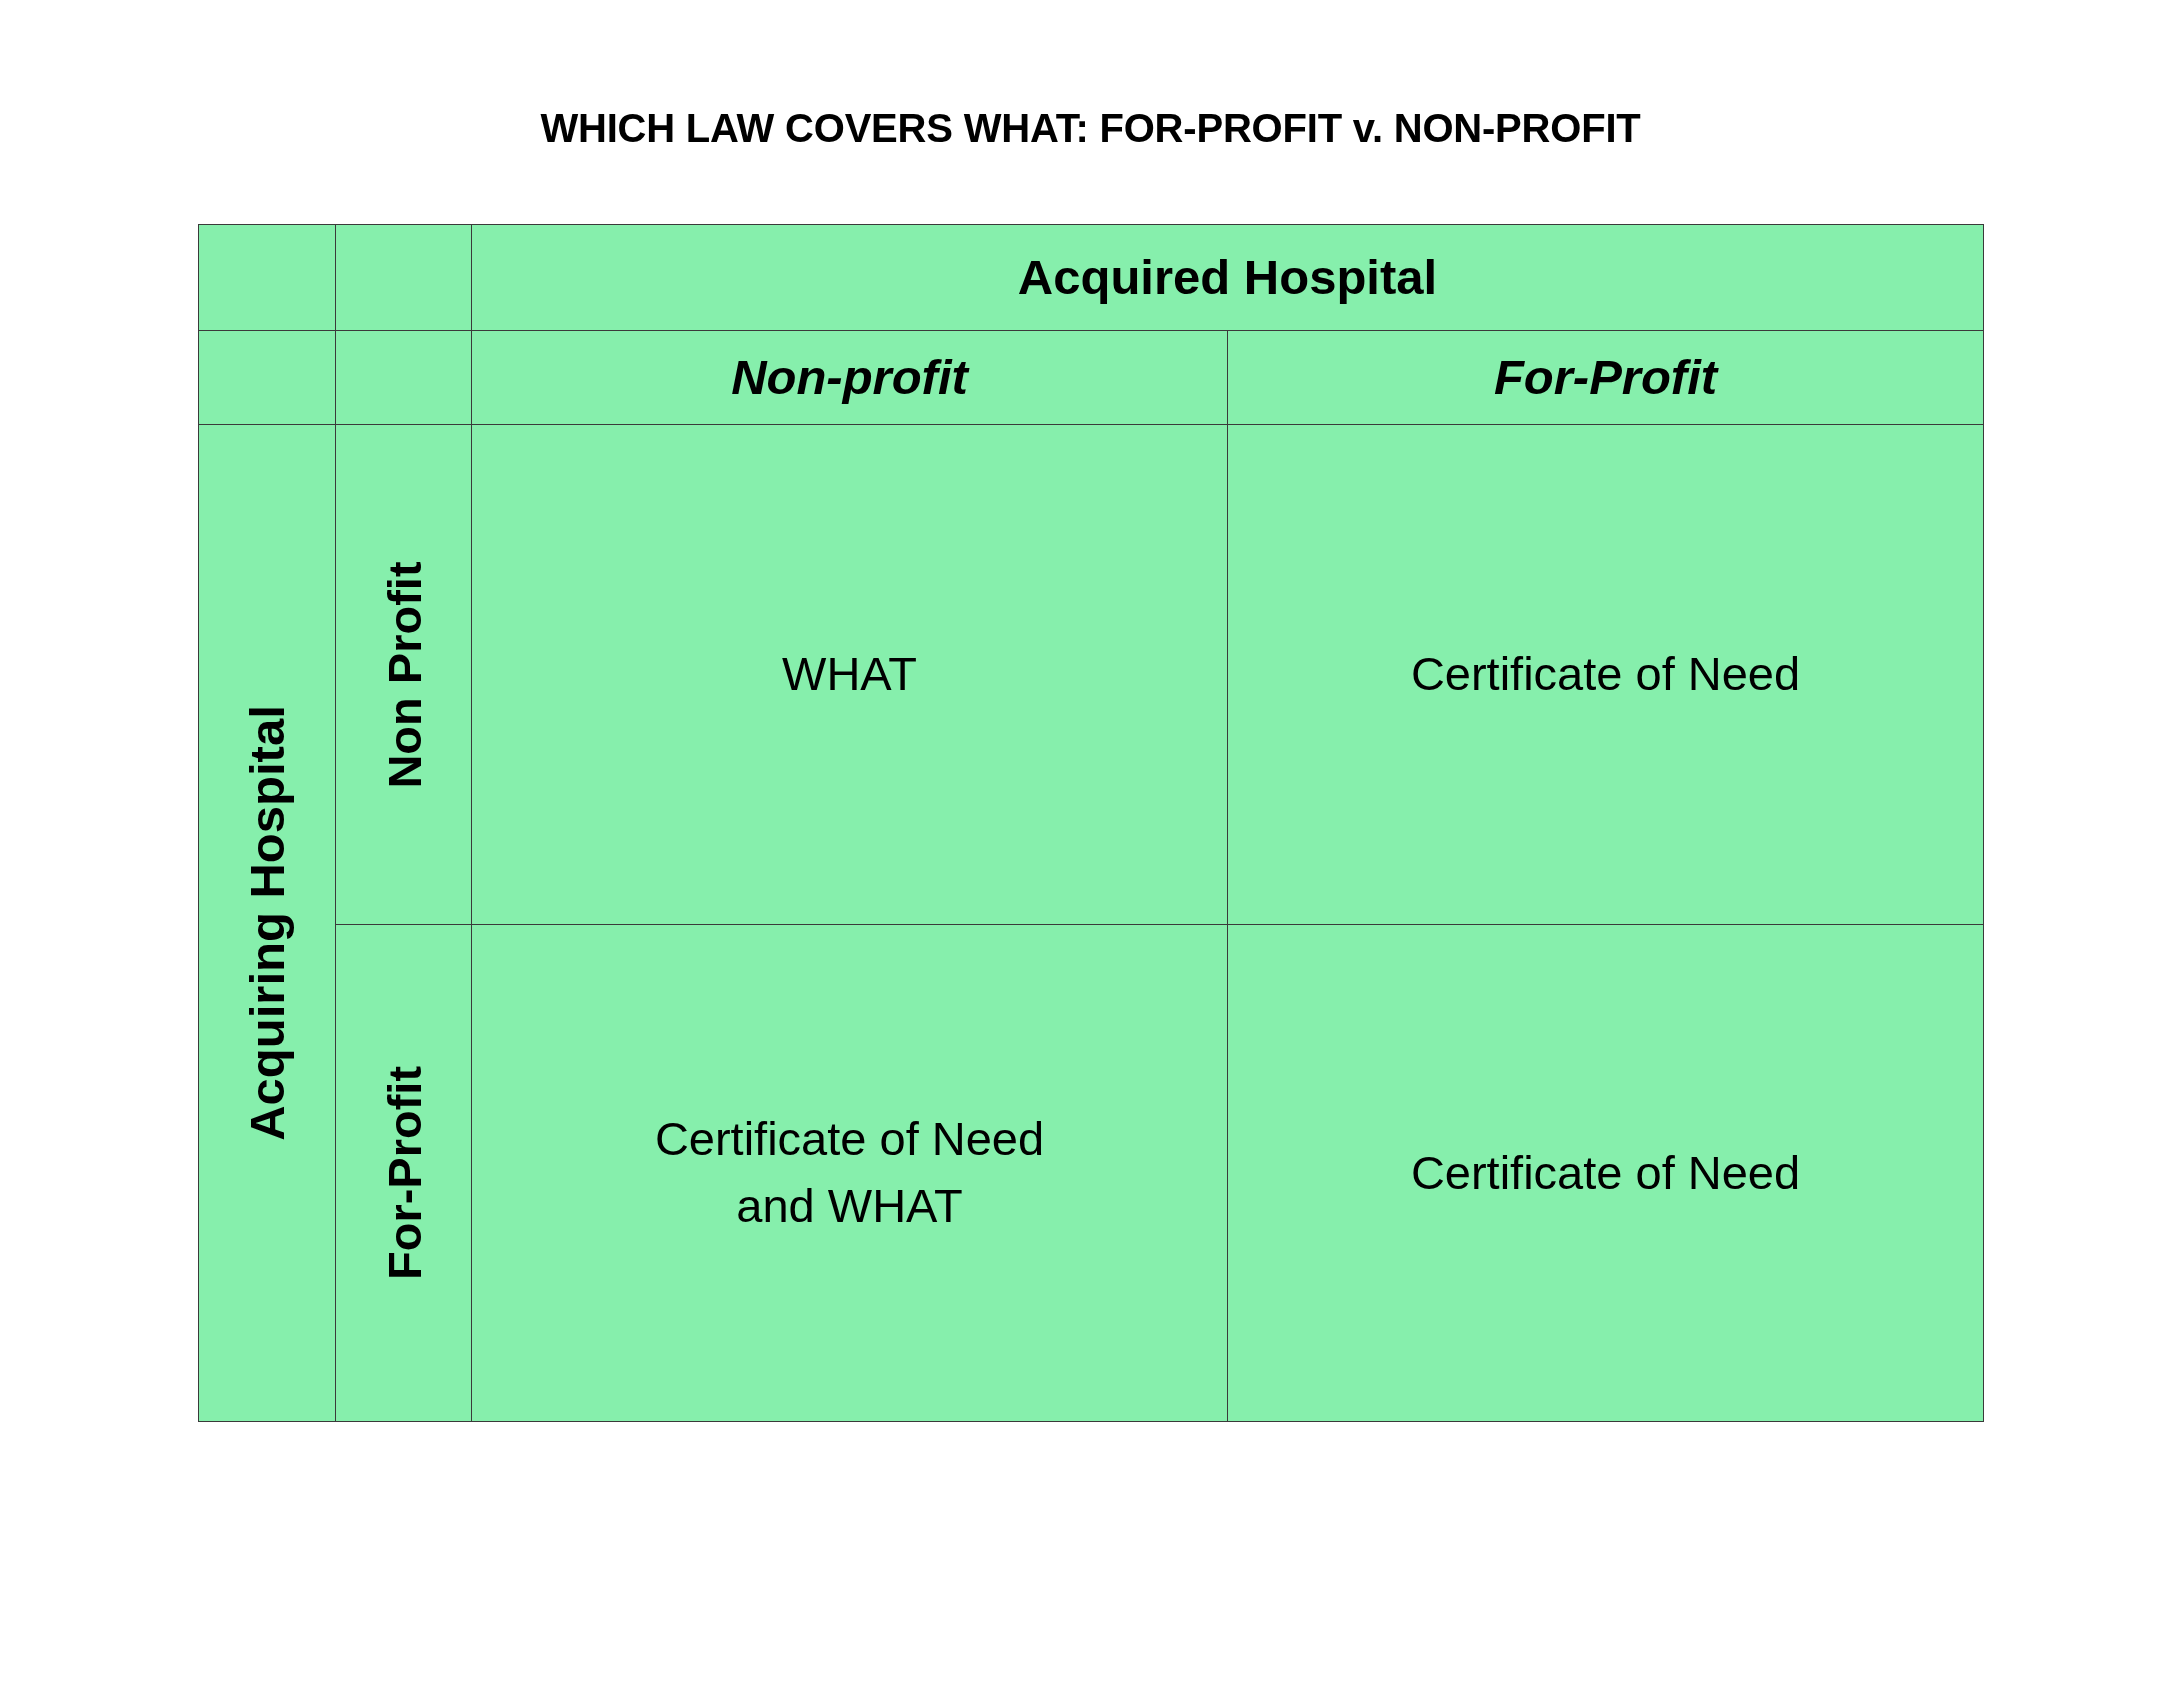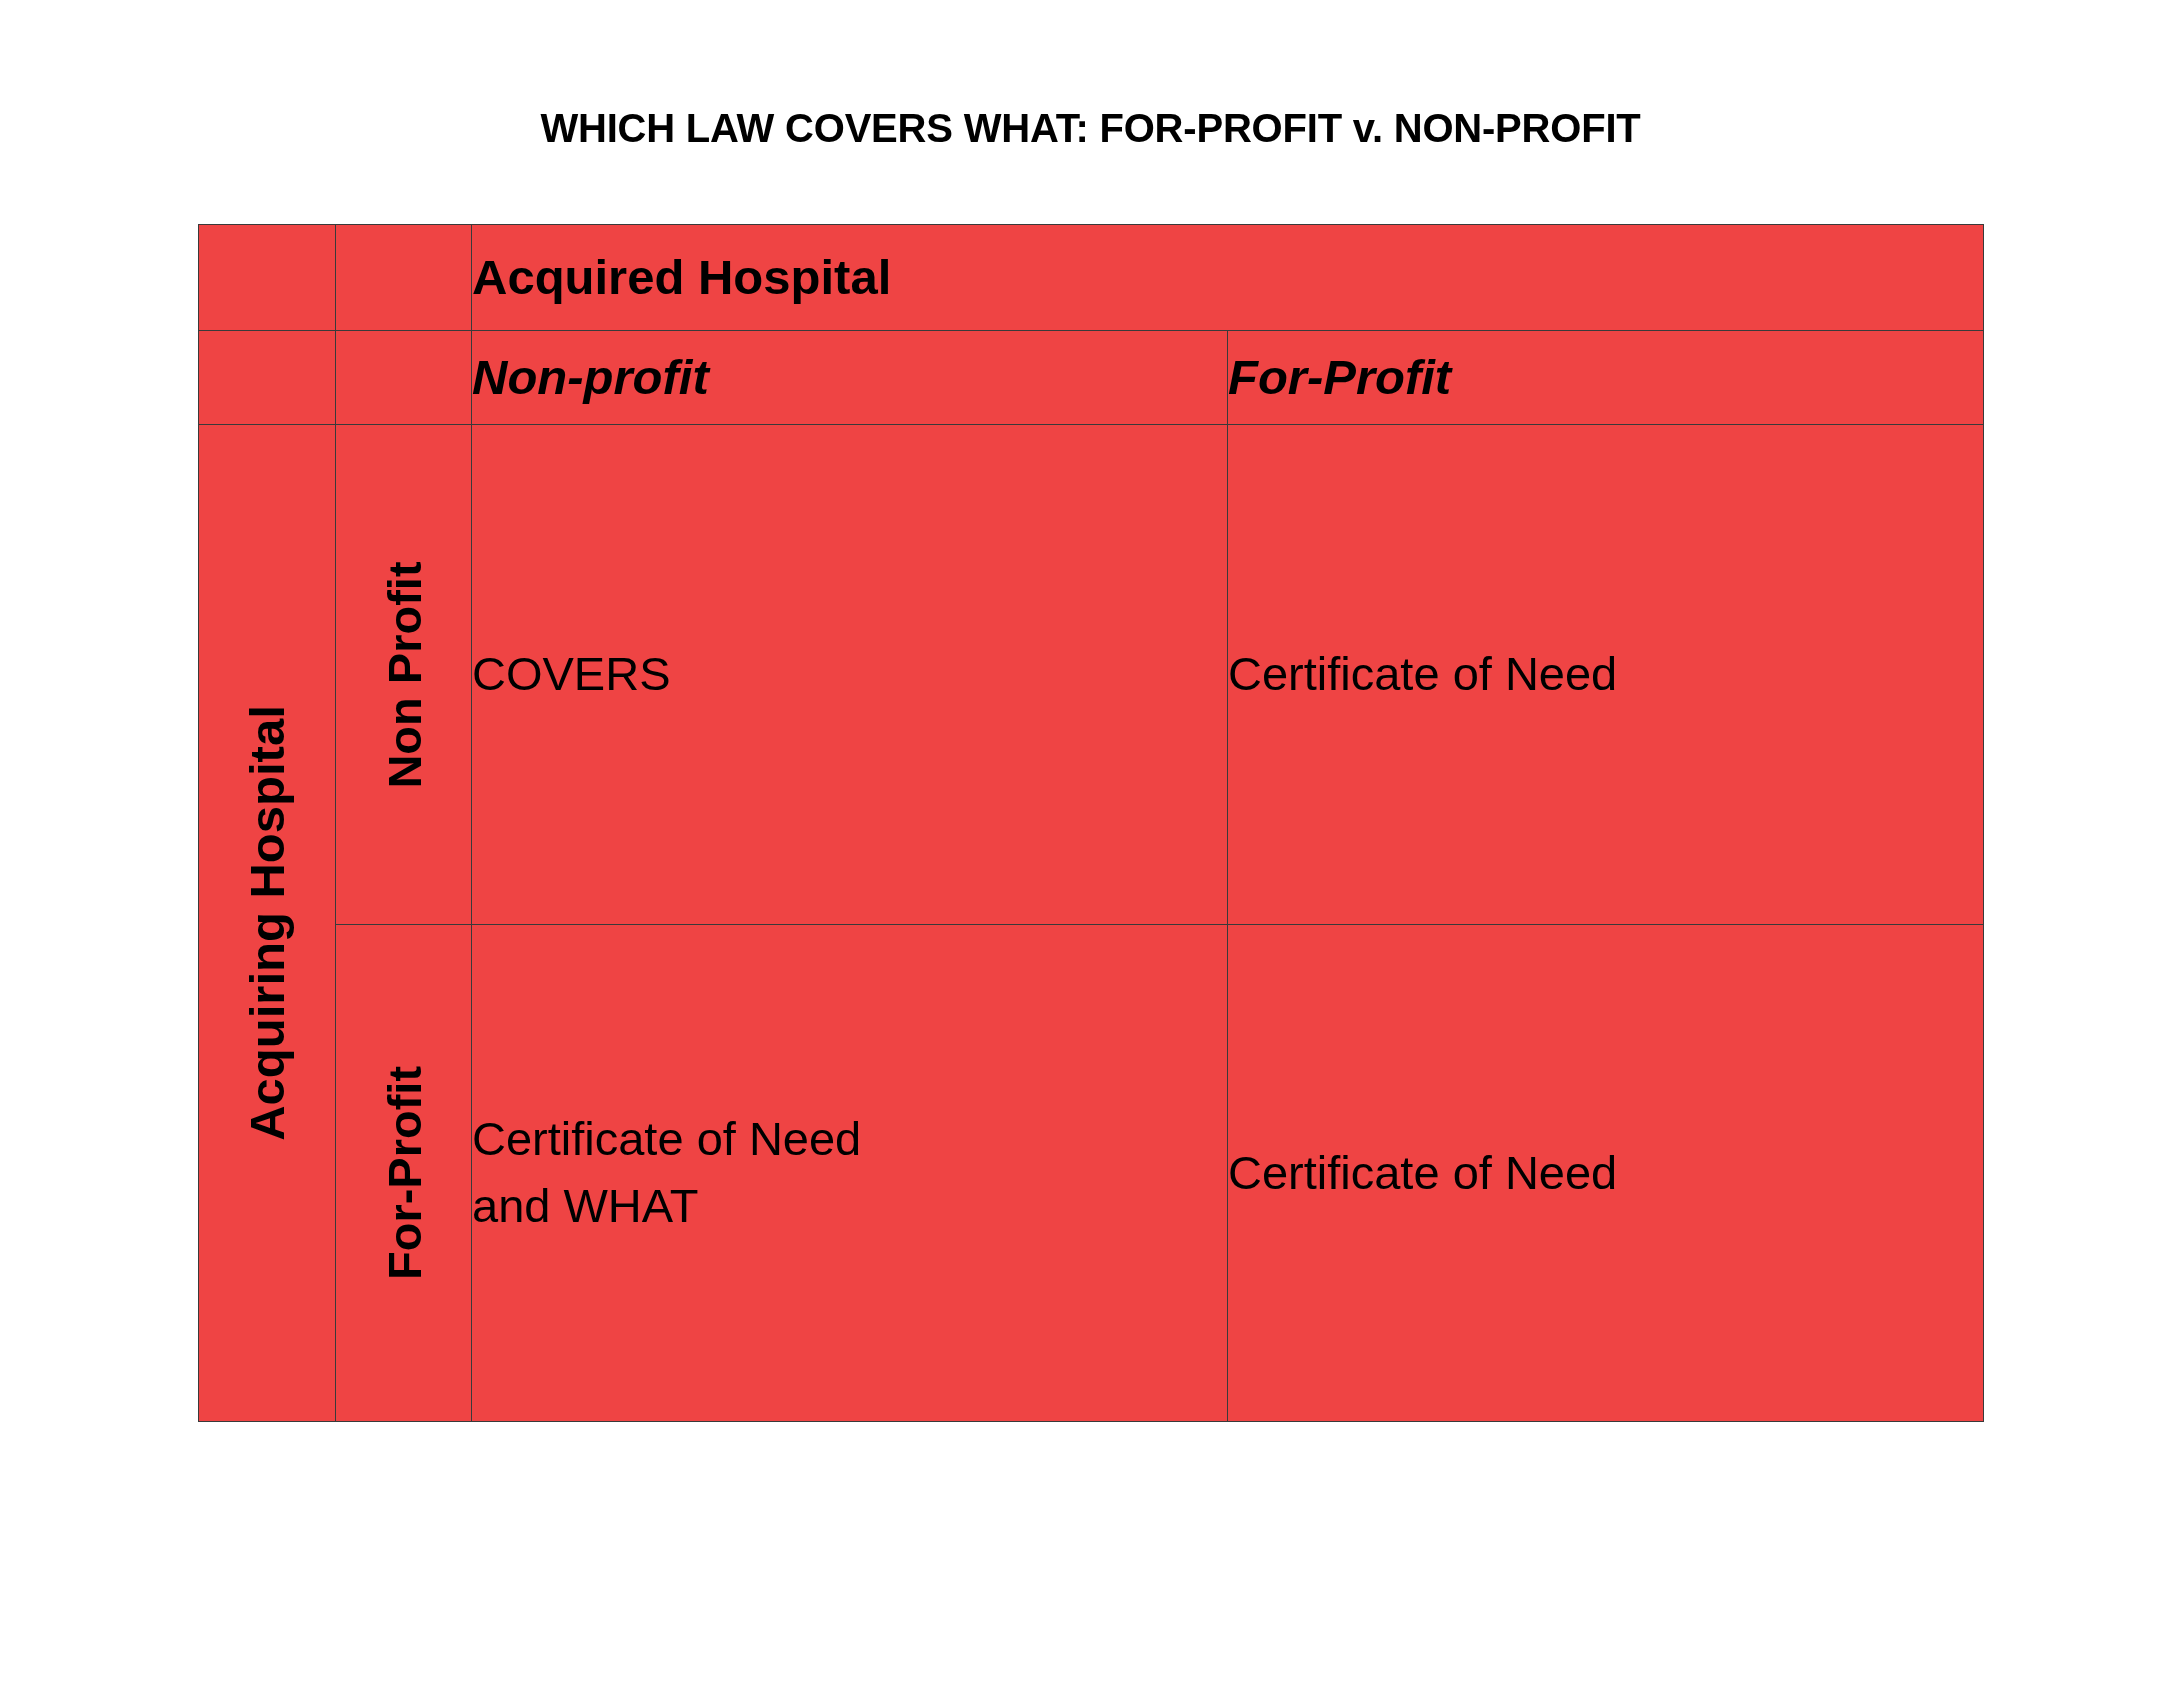--- a/index.html
+++ b/index.html
@@ -50,22 +50,22 @@
     width: 1785px;
     height: 1197px;
     border-collapse: collapse;
     table-layout: fixed;
   }
 
   table.matrix td {
     border: 1.7px solid #3a3a3a;
     padding: 0;
     vertical-align: middle;
-    text-align: left;
-    background: #ef4444;
+    text-align: center;
+    background: #86efac;
   }
 
   
   col.c-outer  { width: 137px; }
   col.c-inner  { width: 136px; }
   col.c-np     { width: 756px; }
   col.c-fp     { width: 756px; }
 
   
   tr.r-super  { height: 106px; }
@@ -135,21 +135,21 @@
         </tr>
 
         <tr class="r-body1">
           <td class="rot-cell" rowspan="2">
             <span class="rot-inner rot-outer-label">Acquiring Hospital</span>
           </td>
           <td class="rot-cell">
             <span class="rot-inner rot-inner-label">Non Profit</span>
           </td>
           <td class="cell-text">
-            <span>COVERS</span>
+            <span>WHAT</span>
           </td>
           <td class="cell-text">
             <span>Certificate of Need</span>
           </td>
         </tr>
 
         <tr class="r-body2">
           <td class="rot-cell">
             <span class="rot-inner rot-inner-label">For-Profit</span>
           </td>

